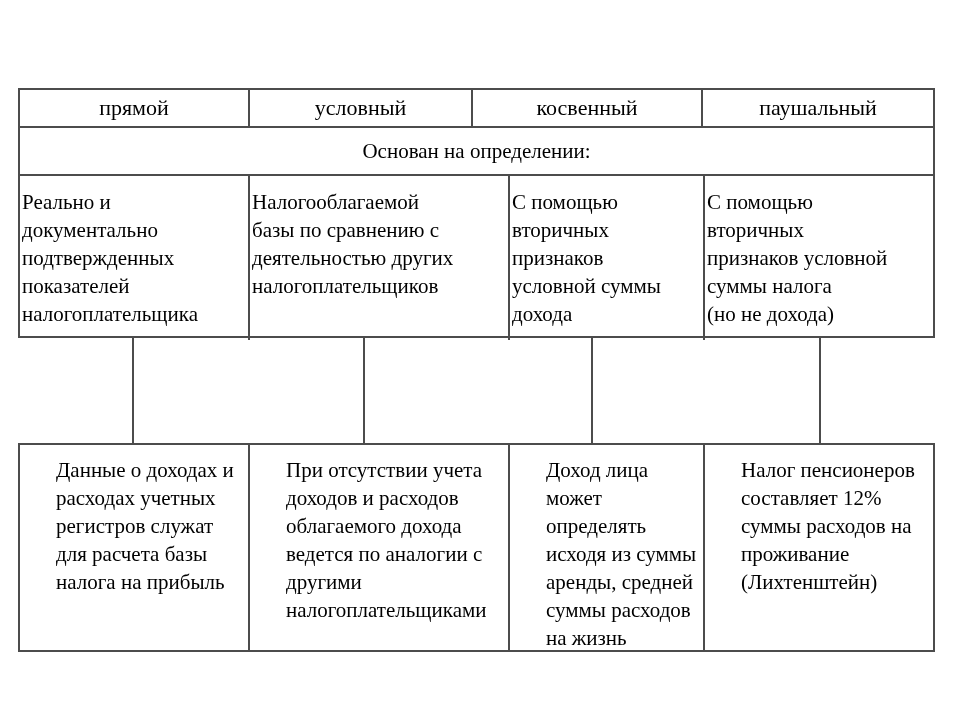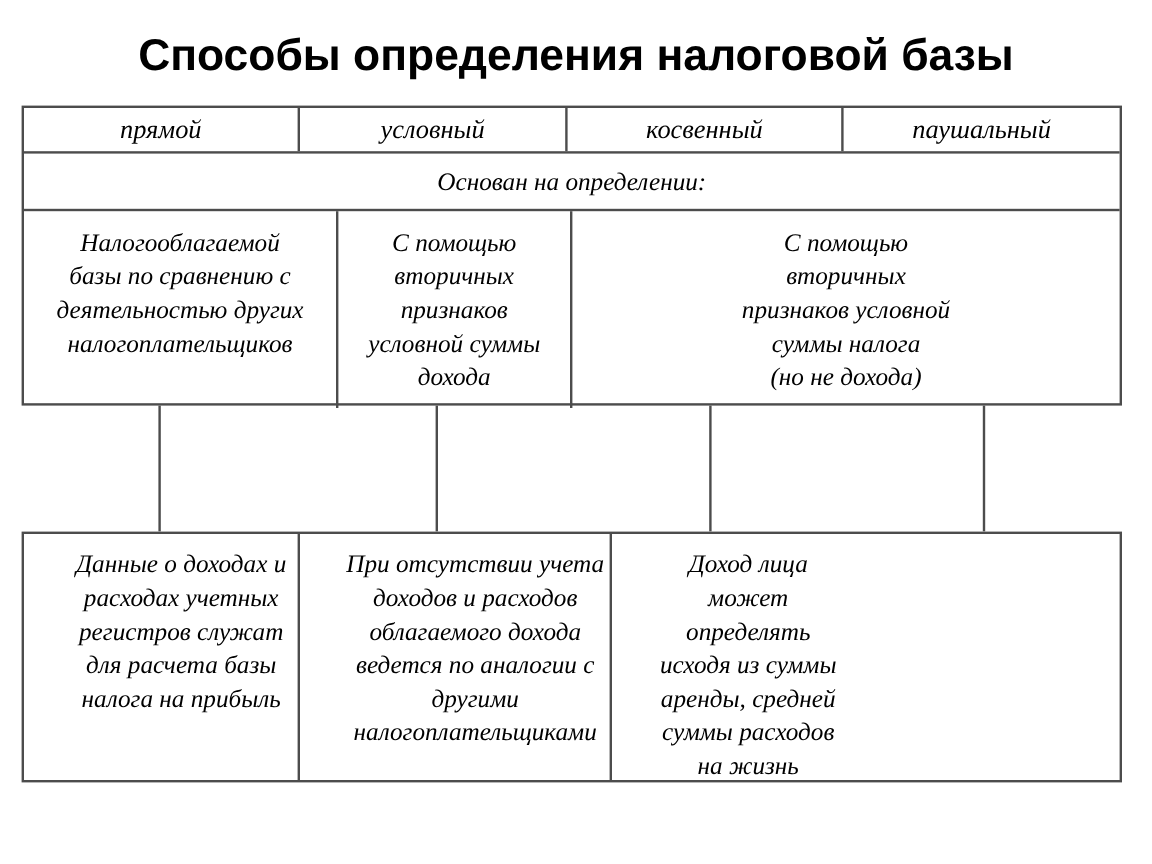--- a/index.html
+++ b/index.html
@@ -36,26 +36,24 @@
     border: 2px solid #4c4c4c;
     box-sizing: border-box;
     background: #ffffff;
   }
   .tbl-top { top: 88px; height: 250px; }
   .tbl-bottom { top: 443px; height: 209px; display: flex; }
   .row { display: flex; }
   .row + .row { border-top: 2px solid #4c4c4c; }
   .cell {
     box-sizing: border-box;
-    text-align: center;
     white-space: pre-line;
     font-size: 21px;
     line-height: 28px;
     padding: 0 2px;
-    font-style: italic;
   }
   .cell + .cell { border-left: 2px solid #4c4c4c; }
   
   .row-methods { height: 36px; }
   .row-methods .cell {
     display: flex;
     align-items: center;
     justify-content: center;
     font-size: 22px;
   }
@@ -92,33 +90,37 @@
   .cn0 { left: 132px; }
   .cn1 { left: 363px; }
   .cn2 { left: 591px; }
   .cn3 { left: 819px; }
 </style>
 </head>
 <body>
 
 <div class="canvas">
 
-  <h1 class="title">Способы определения налоговой базы</h1>
 
   <div class="tbl tbl-top">
     <div class="row row-methods">
       <div class="cell mc0">прямой</div>
       <div class="cell mc2">условный</div>
       <div class="cell mc1">косвенный</div>
       <div class="cell mc3">паушальный</div>
     </div>
     <div class="row row-basedon">
       <div class="cell">Основан на определении:</div>
     </div>
     <div class="row row-defs">
+      <div class="cell dc0">Реально и
+документально
+подтвержденных
+показателей
+налогоплательщика</div>
       <div class="cell dc1">Налогооблагаемой
 базы по сравнению с
 деятельностью других
 налогоплательщиков</div>
       <div class="cell dc2">С помощью
 вторичных
 признаков
 условной суммы
 дохода</div>
       <div class="cell dc3">С помощью
@@ -146,15 +148,20 @@
 ведется по аналогии с
 другими
 налогоплательщиками</div>
     <div class="cell dc2">Доход лица
 может
 определять
 исходя из суммы
 аренды, средней
 суммы расходов
 на жизнь</div>
+    <div class="cell dc3">Налог пенсионеров
+составляет 12%
+суммы расходов на
+проживание
+(Лихтенштейн)</div>
   </div>
 
 </div>
 
 </body></html>

